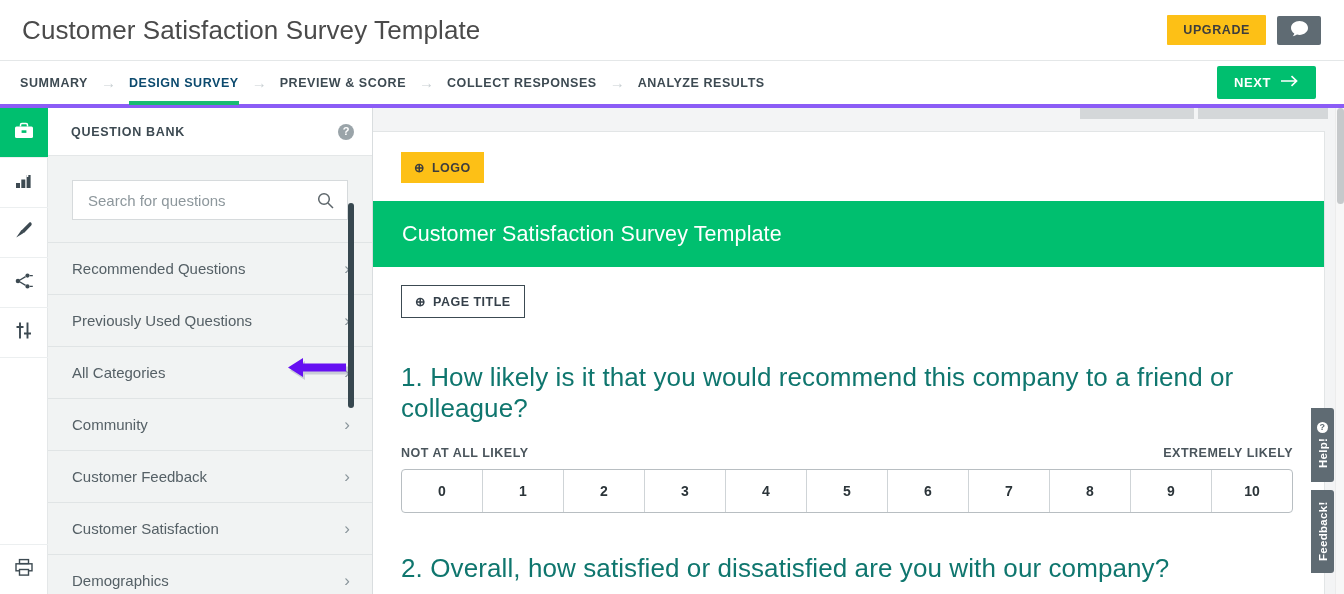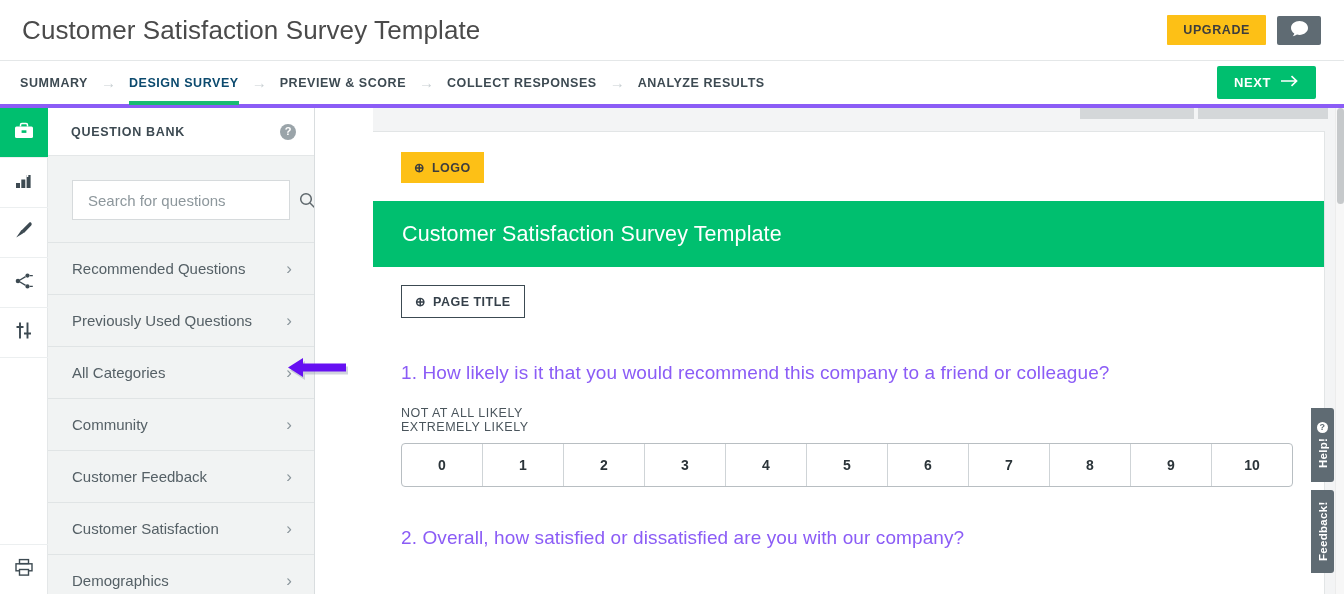--- a/index.html
+++ b/index.html
@@ -74,21 +74,21 @@
   .rail-btn {
     width: 48px; height: 50px; display: flex; align-items: center; justify-content: center;
     border-bottom: 1px solid #eceff0; cursor: pointer; color: #3d4a52;
   }
   .rail-btn.active { background: #00bf6f; color: #fff; }
   .rail-spacer { height: 186px; }
   .rail-btn.print { border-bottom: none; border-top: 1px solid #eceff0; }
 
   
   .qbank {
-    position: absolute; left: 48px; top: 108px; width: 267px; height: 486px;
+    position: absolute; left: 48px; top: 108px; width: 325px; height: 486px;
     background: #f1f3f3; border-right: 1px solid #d9dddf;
   }
   .qbank-head {
     height: 48px; background: #fff; border-bottom: 1px solid #e4e7e8;
     display: flex; align-items: center; padding: 0 18px 0 23px;
   }
   .qbank-title {
     font-size: 12.5px; font-weight: 700; letter-spacing: 0.7px; color: #3d4a52;
   }
   .help-circle {
@@ -170,30 +170,29 @@
   .pagetitle-row { padding: 18px 0 0 28px; }
   .pagetitle-btn {
     display: inline-flex; align-items: center; gap: 7px;
     background: #fff; color: #35404a; border: 1px solid #3c4a52;
     font-family: "Liberation Sans", sans-serif;
     font-size: 12.5px; font-weight: 700; letter-spacing: 0.5px;
     padding: 8px 13px; cursor: pointer;
   }
   .question {
     margin: 0 0 0 28px;
-    font-size: 19px; font-weight: 400; color: #8b5cf6; letter-spacing: 0.1px;
+    font-size: 26px; font-weight: 400; color: #0f766e; letter-spacing: 0.1px;
   }
   .q1 { margin-top: 44px; }
   .q2 { margin-top: 40px; }
   .scale-block { margin: 22px 0 0 28px; width: 892px; }
   .scale-labels {
     display: flex; justify-content: space-between;
-    font-size: 12.5px; font-weight: 400; letter-spacing: 0.5px; color: #4a555c;
+    font-size: 12.5px; font-weight: 700; letter-spacing: 0.5px; color: #4a555c;
     margin-bottom: 9px;
-    flex-direction: column;
   }
   .scale-row {
     display: flex; height: 44px; border: 1px solid #b8bec2; border-radius: 4px;
     overflow: hidden; background: #fff;
   }
   .scale-cell {
     flex: 1; display: flex; align-items: center; justify-content: center;
     font-size: 14px; font-weight: 700; color: #2b3439;
     border-right: 1px solid #cfd4d7; cursor: pointer;
   }

